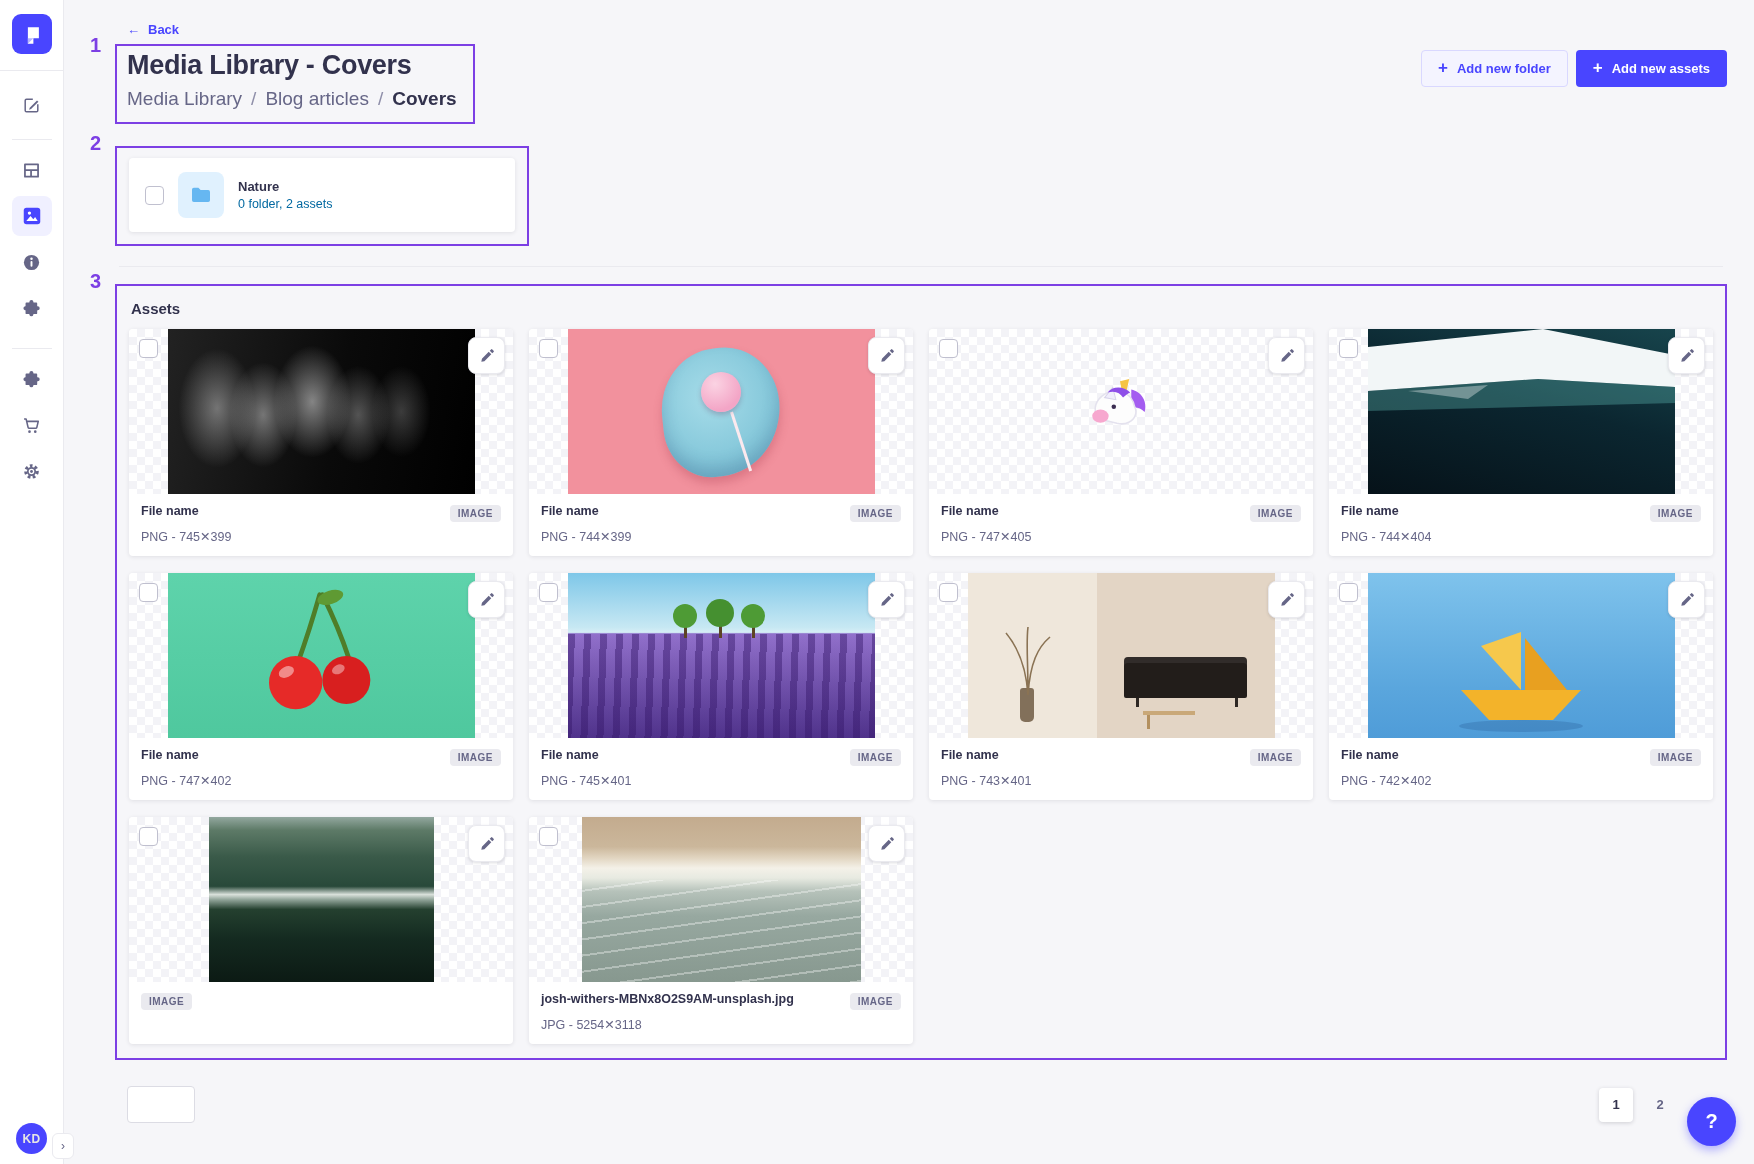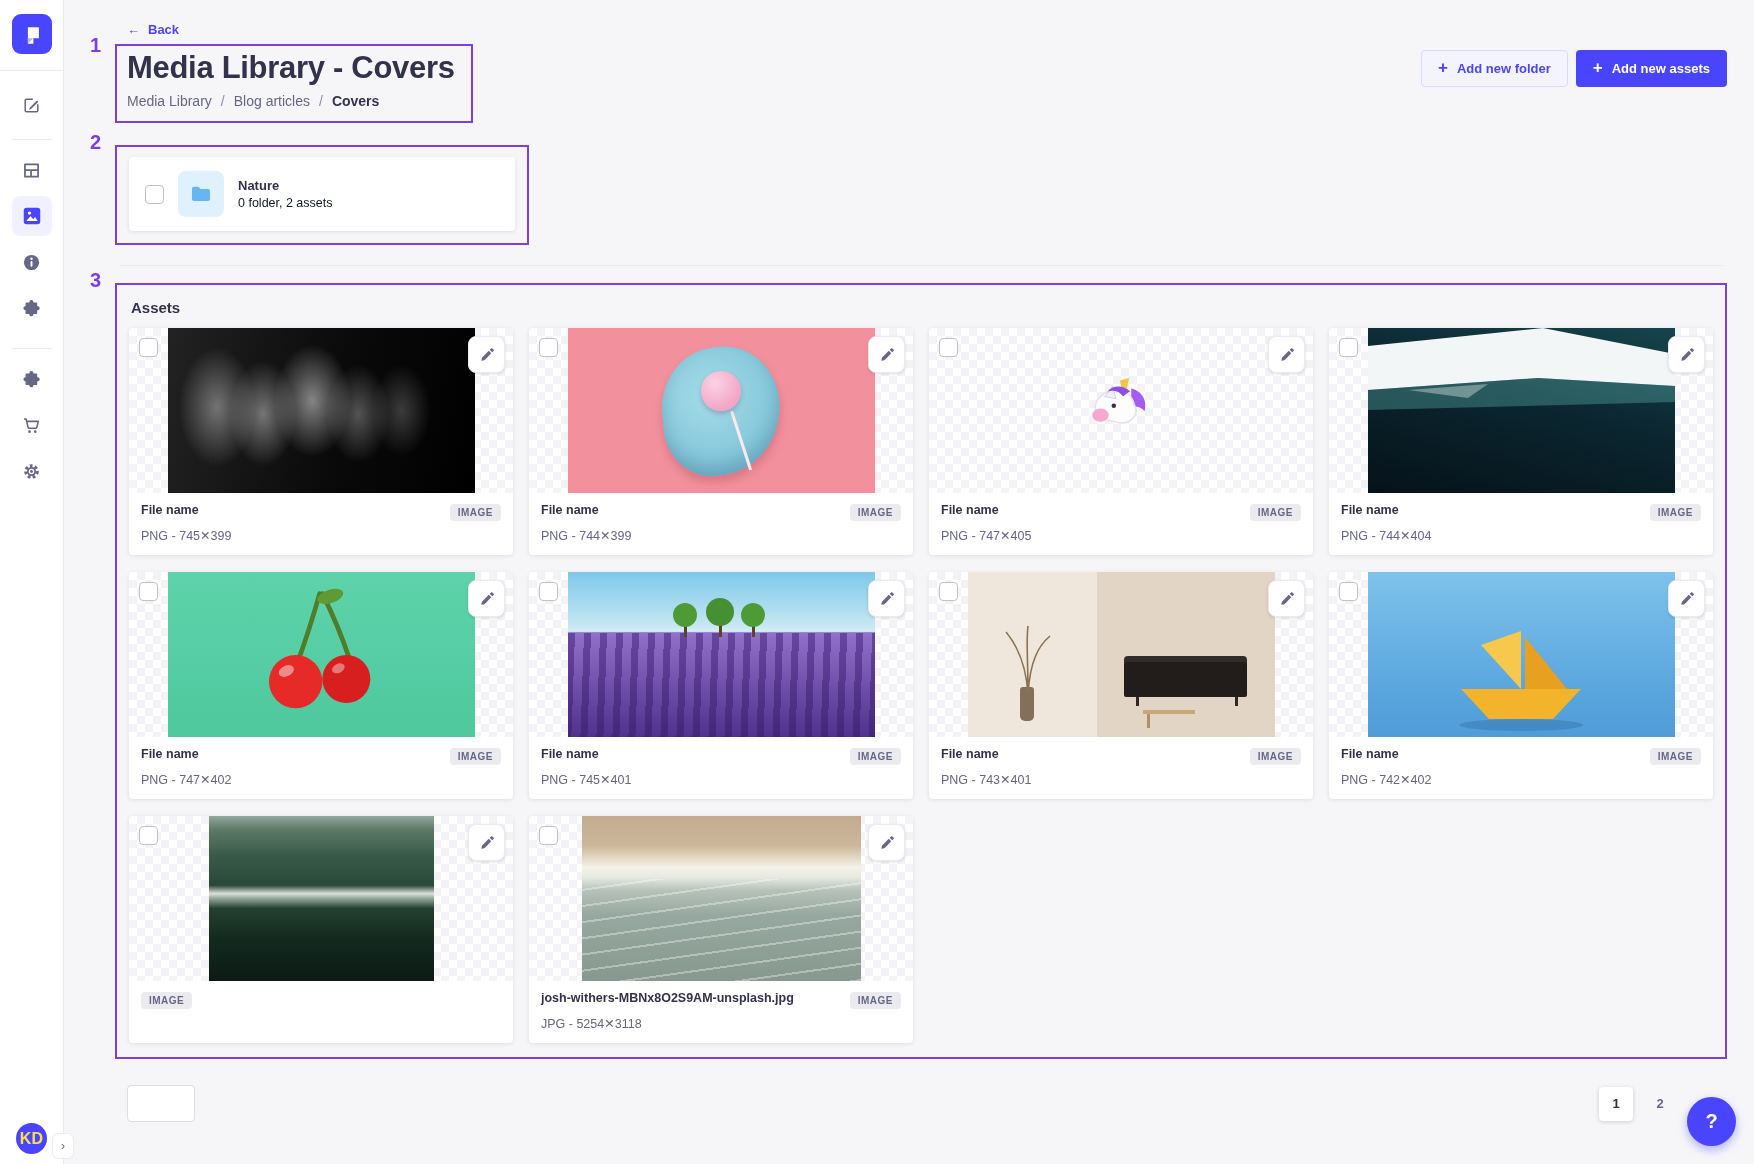--- a/index.html
+++ b/index.html
@@ -22,21 +22,21 @@
   .sb-divider { width:64px; height:1px; background:#eaeaef; margin-top:16px; }
   .sb-divider.inset { width:40px; }
   .sb-btn {
     width:40px; height:40px; border-radius:8px; display:flex;
     align-items:center; justify-content:center; margin-top:6px; cursor:pointer;
   }
   .sb-btn.active { background:#f0f0ff; }
   .sb-bottom { position:absolute; bottom:8px; left:0; width:64px; height:36px; }
   .avatar {
     position:absolute; left:16px; bottom:2px; width:31px; height:31px; border-radius:50%;
-    background:#4945ff; color:#fde047; font-size:16px; font-weight:bold;
+    background:#4945ff; color:#e5e5e5; font-size:12px; font-weight:bold;
     display:flex; align-items:center; justify-content:center; letter-spacing:.3px;
   }
   .collapse-btn {
     position:absolute; left:52px; bottom:5px; width:22px; height:26px;
     background:#fff; border:1px solid #eaeaef; border-radius:6px;
     display:flex; align-items:center; justify-content:center; color:#666687;
     font-size:12px; cursor:pointer; z-index:6;
   }
 
   
@@ -47,22 +47,22 @@
     color:#4945ff; font-size:13px; font-weight:bold; text-decoration:none; cursor:pointer;
   }
 
   .header-row { display:flex; justify-content:space-between; align-items:flex-start; margin-top:6px; }
   .anno-box { position:relative; border:2px solid #7c3fe4; }
   .anno-num {
     position:absolute; left:-27px; top:-12px; color:#7c3fe4;
     font-size:20px; font-weight:bold;
   }
   .title-box { padding:4px 16px 12px 10px; min-width:340px; }
-  .page-title { font-size:31px; font-weight:bold; color:#32324d; letter-spacing:-.3px; }
-  .breadcrumb { margin-top:7px; font-size:14px; color:#666687; display:flex; gap:9px; align-items:center; }
+  .page-title { font-size:27px; font-weight:bold; color:#32324d; letter-spacing:-.3px; }
+  .breadcrumb { margin-top:7px; font-size:19px; color:#666687; display:flex; gap:9px; align-items:center; }
   .breadcrumb .crumb { cursor:pointer; }
   .breadcrumb .sep { color:#8e8ea9; }
   .breadcrumb .current { color:#32324d; font-weight:bold; }
 
   .header-actions { display:flex; gap:8px; margin-top:6px; }
   .btn {
     height:37px; border-radius:4px; font-size:13px; font-weight:bold;
     display:inline-flex; align-items:center; gap:9px; padding:0 16px;
     cursor:pointer; border:1px solid transparent;
   }
@@ -98,21 +98,21 @@
   .section-title { font-size:15px; font-weight:bold; color:#32324d; padding:4px 2px 10px 2px; }
   .folder-card {
     background:#fff; border-radius:4px; box-shadow:0 1px 4px rgba(33,33,52,.1);
     padding:14px 16px; display:flex; align-items:center; gap:14px; cursor:pointer;
   }
   .folder-tile {
     width:46px; height:46px; border-radius:8px; background:#e0f1fe;
     display:flex; align-items:center; justify-content:center;
   }
   .folder-name { font-size:13px; font-weight:bold; color:#32324d; }
-  .folder-meta { font-size:12.5px; color:#0f172a; margin-top:3px; }
+  .folder-meta { font-size:12.5px; color:#0369a1; margin-top:3px; }
 
   .section-divider { height:1px; background:#eaeaef; margin:20px 4px 0 4px; }
 
   
   .assets-box { margin-top:17px; padding:10px 12px 14px 12px; margin-bottom:0; }
   .asset-grid { display:grid; grid-template-columns:repeat(4,1fr); gap:17px 16px; margin-top:2px; }
   .card {
     background:#fff; border-radius:4px; box-shadow:0 1px 4px rgba(33,33,52,.1);
     overflow:hidden; cursor:pointer;
   }

